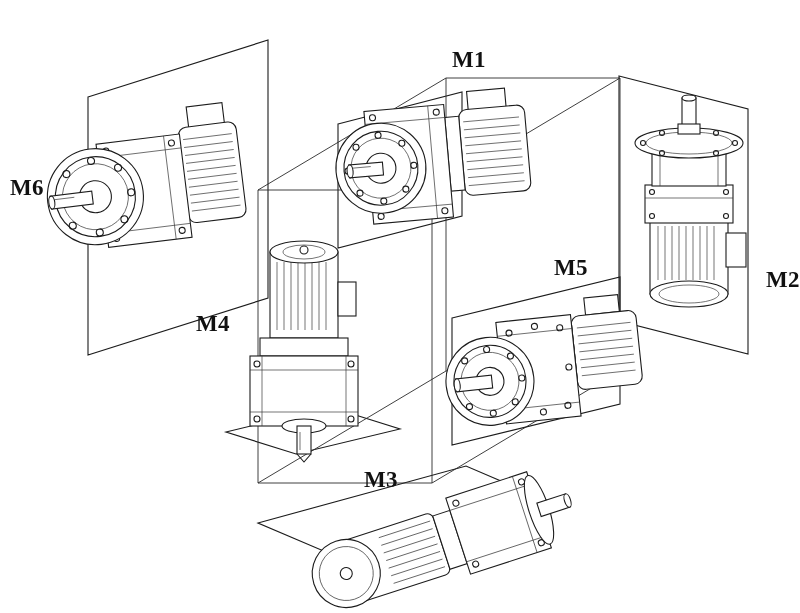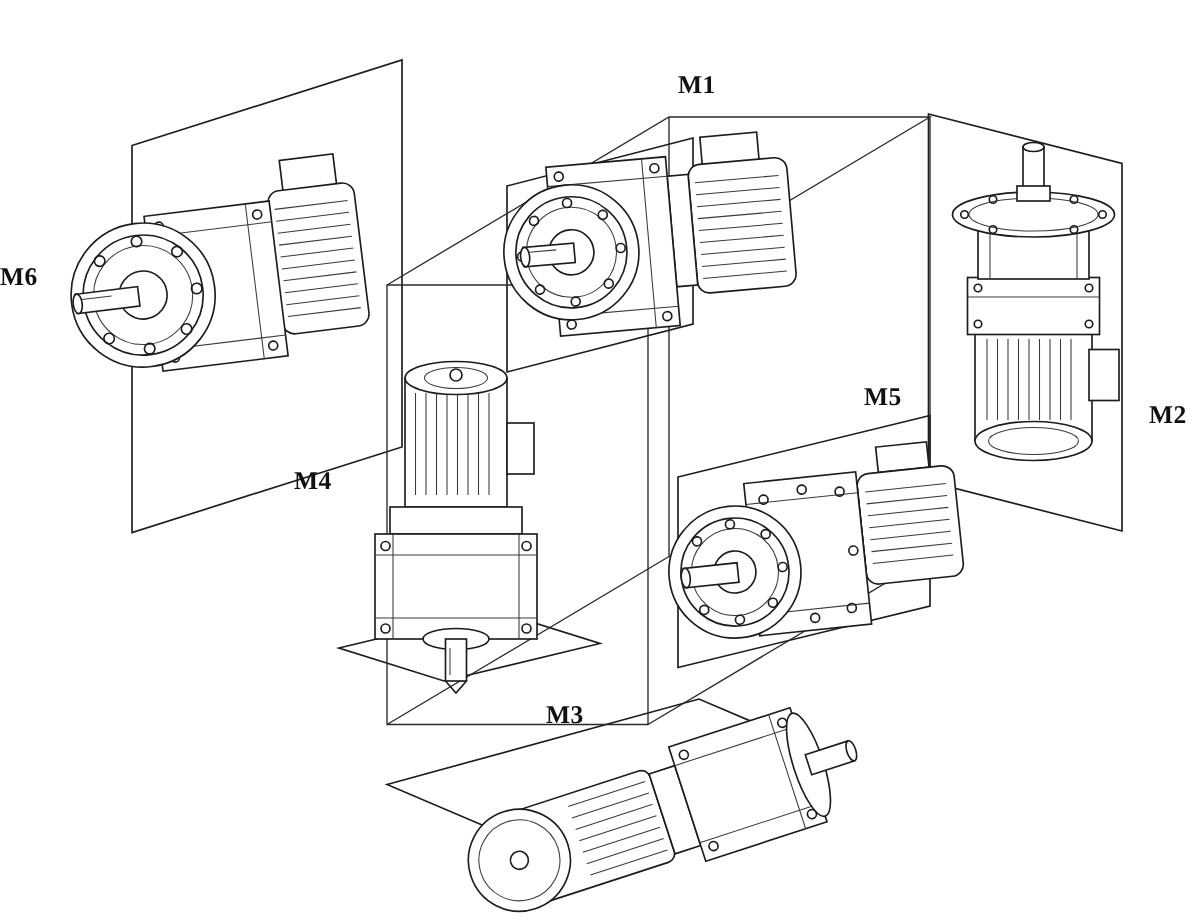--- a/index.html
+++ b/index.html
@@ -1,19 +1,19 @@
 <!DOCTYPE html>
 <html><head>
 <meta charset="utf-8">
 <style>
   html,body{margin:0;padding:0;background:#fff;}
   .stage{position:relative;width:800px;height:613px;background:#fff;overflow:hidden;
          font-family:"Liberation Serif", serif;}
   .stage svg{position:absolute;left:0;top:0;}
-  .lbl{position:absolute;font-weight:bold;font-size:17px;color:#111;line-height:1;
+  .lbl{position:absolute;font-weight:bold;font-size:23px;color:#111;line-height:1;
        letter-spacing:.3px;user-select:none;}
   .ln{fill:none;stroke:#1c1c1c;stroke-width:1.1;}
   .wh{fill:#fff;stroke:#1c1c1c;stroke-width:1.1;}
   .thin{fill:none;stroke:#3a3a3a;stroke-width:0.7;}
   .cube{fill:none;stroke:#2a2a2a;stroke-width:0.9;}
 </style>
 </head>
 <body>
 
 <div class="stage">
@@ -181,16 +181,16 @@
     <rect class="wh" x="543" y="538" width="30" height="14"></rect>
     <ellipse class="wh" cx="573" cy="545" rx="3" ry="7"></ellipse>
   </g>
 
 </svg>
 
 <span class="lbl" style="left:452px;top:48px">M1</span>
 <span class="lbl" style="left:766px;top:268px">M2</span>
 <span class="lbl" style="left:364px;top:468px">M3</span>
 <span class="lbl" style="left:196px;top:312px">M4</span>
-<span class="lbl" style="left:576px;top:256px">M5</span>
-<span class="lbl" style="left:0;top:176px">M6</span>
+<span class="lbl" style="left:554px;top:256px">M5</span>
+<span class="lbl" style="left:10px;top:176px">M6</span>
 
 </div>
 
 </body></html>

